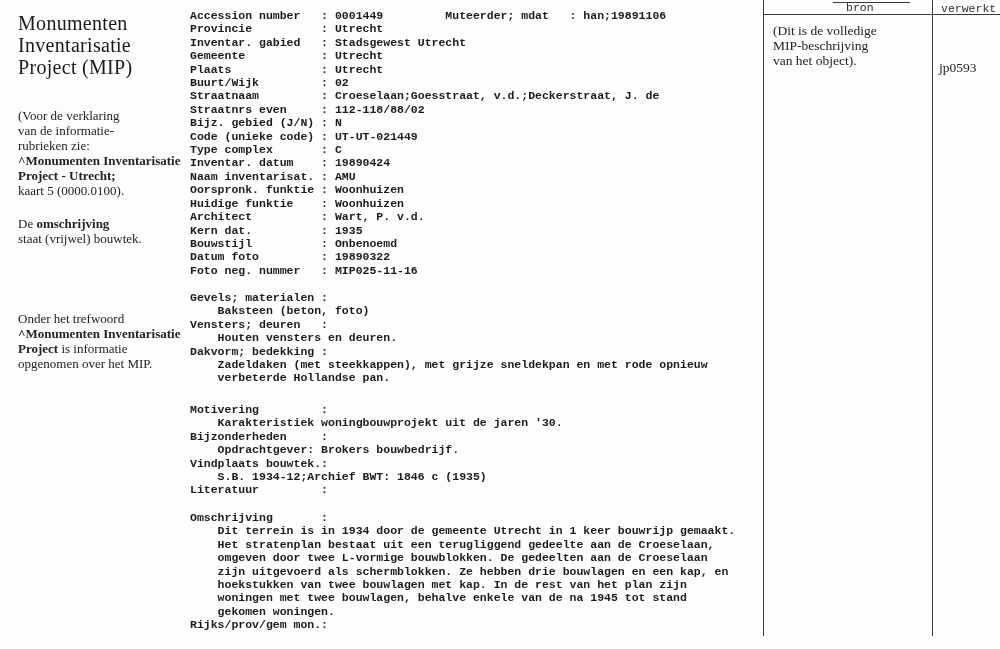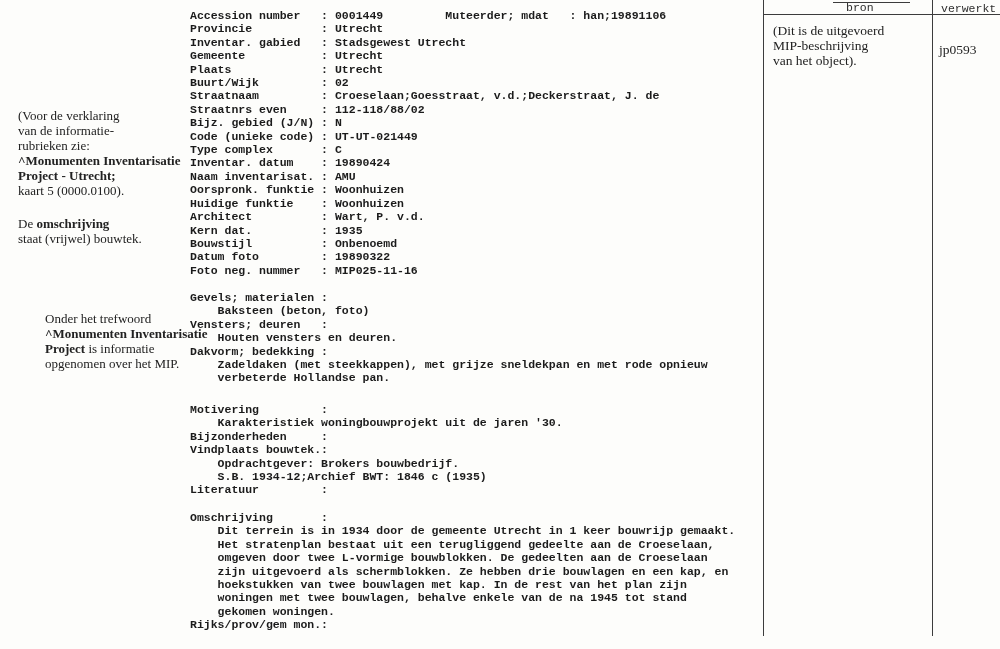--- a/index.html
+++ b/index.html
@@ -23,21 +23,21 @@
     color: #1a1a1a;
   }
   .serif-note {
     font-size: 13px;
     line-height: 15px;
     color: #222;
   }
   .serif-note b, .serif-note .seg-bold { font-weight: bold; }
   .note-1 { left: 18px; top: 108px; width: 170px; }
   .note-2 { left: 18px; top: 216px; width: 170px; }
-  .note-3 { left: 18px; top: 311px; width: 170px; margin-left: 27px; }
+  .note-3 { left: 18px; top: 311px; width: 170px; }
 
   
   .mono-block {
     left: 190px;
     font-family: "Liberation Mono", monospace;
     font-weight: bold;
     font-size: 11.5px;
     line-height: 13.4px;
     white-space: pre;
     color: #1b1b1b;
@@ -55,27 +55,32 @@
   .tbl-header-underline { left: 763px; top: 14px; width: 237px; }
   .tbl-bron-overline    { left: 833px; top: 2px;  width: 77px; }
   .col-header {
     font-family: Liberation Mono, monospace;
     font-size: 11.5px;
     color: #2e2e2e;
   }
   .hdr-bron     { left: 846px; top: 1px; }
   .hdr-verwerkt { left: 941px; top: 2px; }
   .panel-note { left: 773px; top: 23px; width: 152px; font-size: 13.5px; line-height: 15px; }
-  .panel-verwerkt-value { left: 939px; top: 42px; font-size: 13.5px; color: #222; }
+  .panel-verwerkt-value { left: 939px; top: 60px; font-size: 13.5px; color: #222; }
 </style>
 </head>
 <body>
 
 <div class="page">
 
+  <div class="abs sidebar-title">
+      <div>Monumenten</div>
+      <div>Inventarisatie</div>
+      <div>Project (MIP)</div>
+    </div>
 
   <div class="abs serif-note note-1">
       <div><span>(Voor de verklaring</span></div>
       <div><span>van de informatie-</span></div>
       <div><span>rubrieken zie:</span></div>
       <div><span class="seg-bold">^Monumenten Inventarisatie</span></div>
       <div><span class="seg-bold">Project - Utrecht;</span></div>
       <div><span>kaart 5 (0000.0100).</span></div>
     </div>
 
@@ -88,33 +93,33 @@
       <div><span>Onder het trefwoord</span></div>
       <div><span class="seg-bold">^Monumenten Inventarisatie</span></div>
       <div><span class="seg-bold">Project</span><span> is informatie</span></div>
       <div><span>opgenomen over het MIP.</span></div>
     </div>
 
   <div class="abs mono-block block-fields"><div>Accession number   : 0001449         Muteerder; mdat   : han;19891106</div><div>Provincie          : Utrecht</div><div>Inventar. gabied   : Stadsgewest Utrecht</div><div>Gemeente           : Utrecht</div><div>Plaats             : Utrecht</div><div>Buurt/Wijk         : 02</div><div>Straatnaam         : Croeselaan;Goesstraat, v.d.;Deckerstraat, J. de</div><div>Straatnrs even     : 112-118/88/02</div><div>Bijz. gebied (J/N) : N</div><div>Code (unieke code) : UT-UT-021449</div><div>Type complex       : C</div><div>Inventar. datum    : 19890424</div><div>Naam inventarisat. : AMU</div><div>Oorspronk. funktie : Woonhuizen</div><div>Huidige funktie    : Woonhuizen</div><div>Architect          : Wart, P. v.d.</div><div>Kern dat.          : 1935</div><div>Bouwstijl          : Onbenoemd</div><div>Datum foto         : 19890322</div><div>Foto neg. nummer   : MIP025-11-16</div></div>
 
   <div class="abs mono-block block-materials"><div>Gevels; materialen :</div><div>    Baksteen (beton, foto)</div><div>Vensters; deuren   :</div><div>    Houten vensters en deuren.</div><div>Dakvorm; bedekking :</div><div>    Zadeldaken (met steekkappen), met grijze sneldekpan en met rode opnieuw</div><div>    verbeterde Hollandse pan.</div></div>
 
-  <div class="abs mono-block block-motivation"><div>Motivering         :</div><div>    Karakteristiek woningbouwprojekt uit de jaren '30.</div><div>Bijzonderheden     :</div><div>Vindplaats bouwtek.:</div><div>    Opdrachtgever: Brokers bouwbedrijf.</div><div>    S.B. 1934-12;Archief BWT: 1846 c (1935)</div><div>Literatuur         :</div></div>
+  <div class="abs mono-block block-motivation"><div>Motivering         :</div><div>    Karakteristiek woningbouwprojekt uit de jaren '30.</div><div>Bijzonderheden     :</div><div>    Opdrachtgever: Brokers bouwbedrijf.</div><div>Vindplaats bouwtek.:</div><div>    S.B. 1934-12;Archief BWT: 1846 c (1935)</div><div>Literatuur         :</div></div>
 
   <div class="abs mono-block block-description"><div>Omschrijving       :</div><div>    Dit terrein is in 1934 door de gemeente Utrecht in 1 keer bouwrijp gemaakt.</div><div>    Het stratenplan bestaat uit een terugliggend gedeelte aan de Croeselaan,</div><div>    omgeven door twee L-vormige bouwblokken. De gedeelten aan de Croeselaan</div><div>    zijn uitgevoerd als schermblokken. Ze hebben drie bouwlagen en een kap, en</div><div>    hoekstukken van twee bouwlagen met kap. In de rest van het plan zijn</div><div>    woningen met twee bouwlagen, behalve enkele van de na 1945 tot stand</div><div>    gekomen woningen.</div><div>Rijks/prov/gem mon.:</div></div>
 
   <div class="abs vline tbl-left"></div>
   <div class="abs vline tbl-divider"></div>
   <div class="abs hline tbl-header-underline"></div>
   <div class="abs hline tbl-bron-overline"></div>
 
   <div class="abs col-header hdr-bron">bron</div>
   <div class="abs col-header hdr-verwerkt">verwerkt</div>
 
   <div class="abs serif-note panel-note">
-      <div><span>(Dit is de uitgevoerd</span></div>
+      <div><span>(Dit is de volledige</span></div>
       <div><span>MIP-beschrijving</span></div>
       <div><span>van het object).</span></div>
     </div>
 
   <div class="abs panel-verwerkt-value">jp0593</div>
 
 </div>
 
 </body></html>

